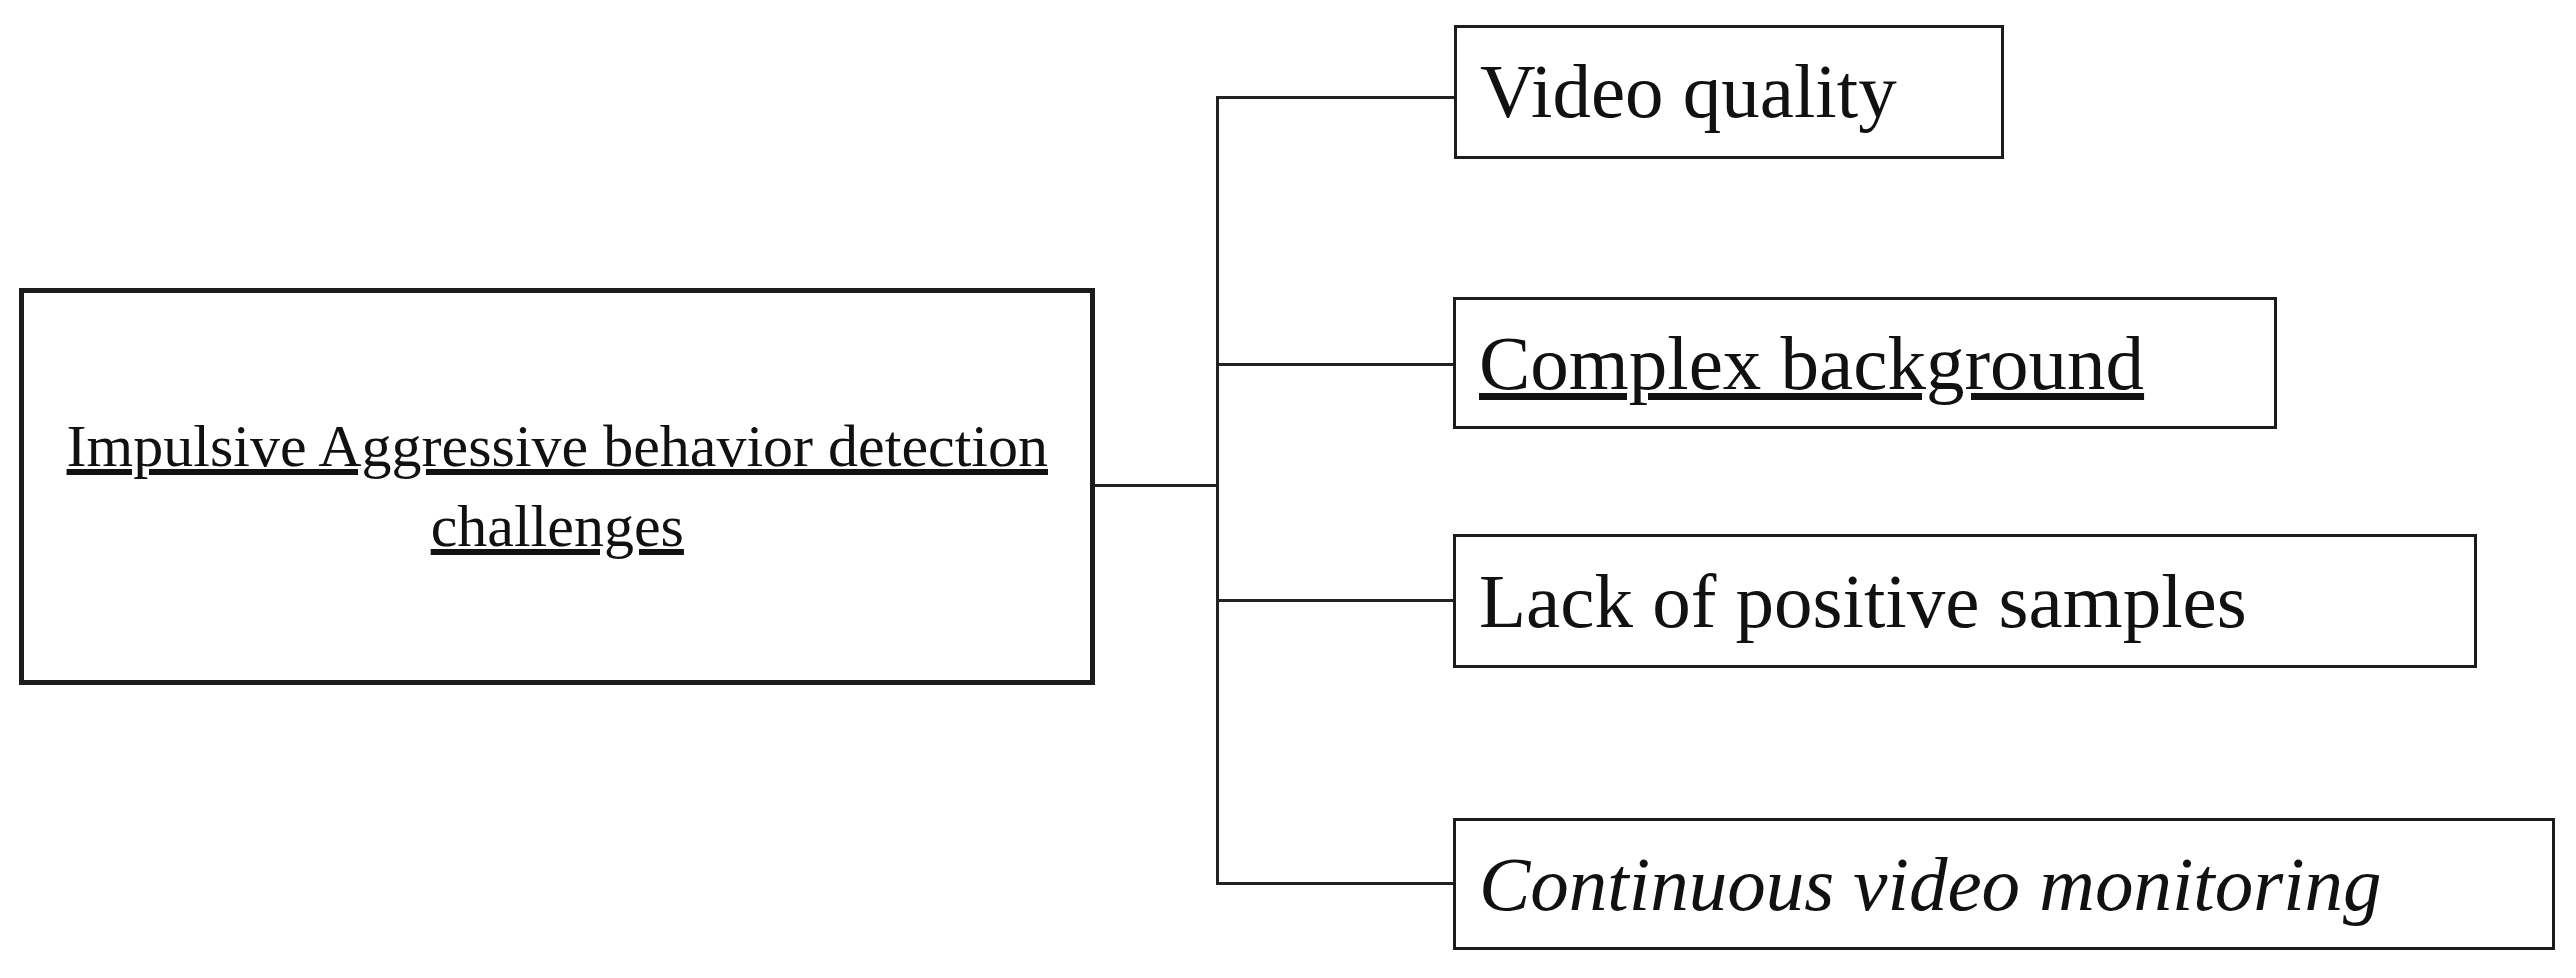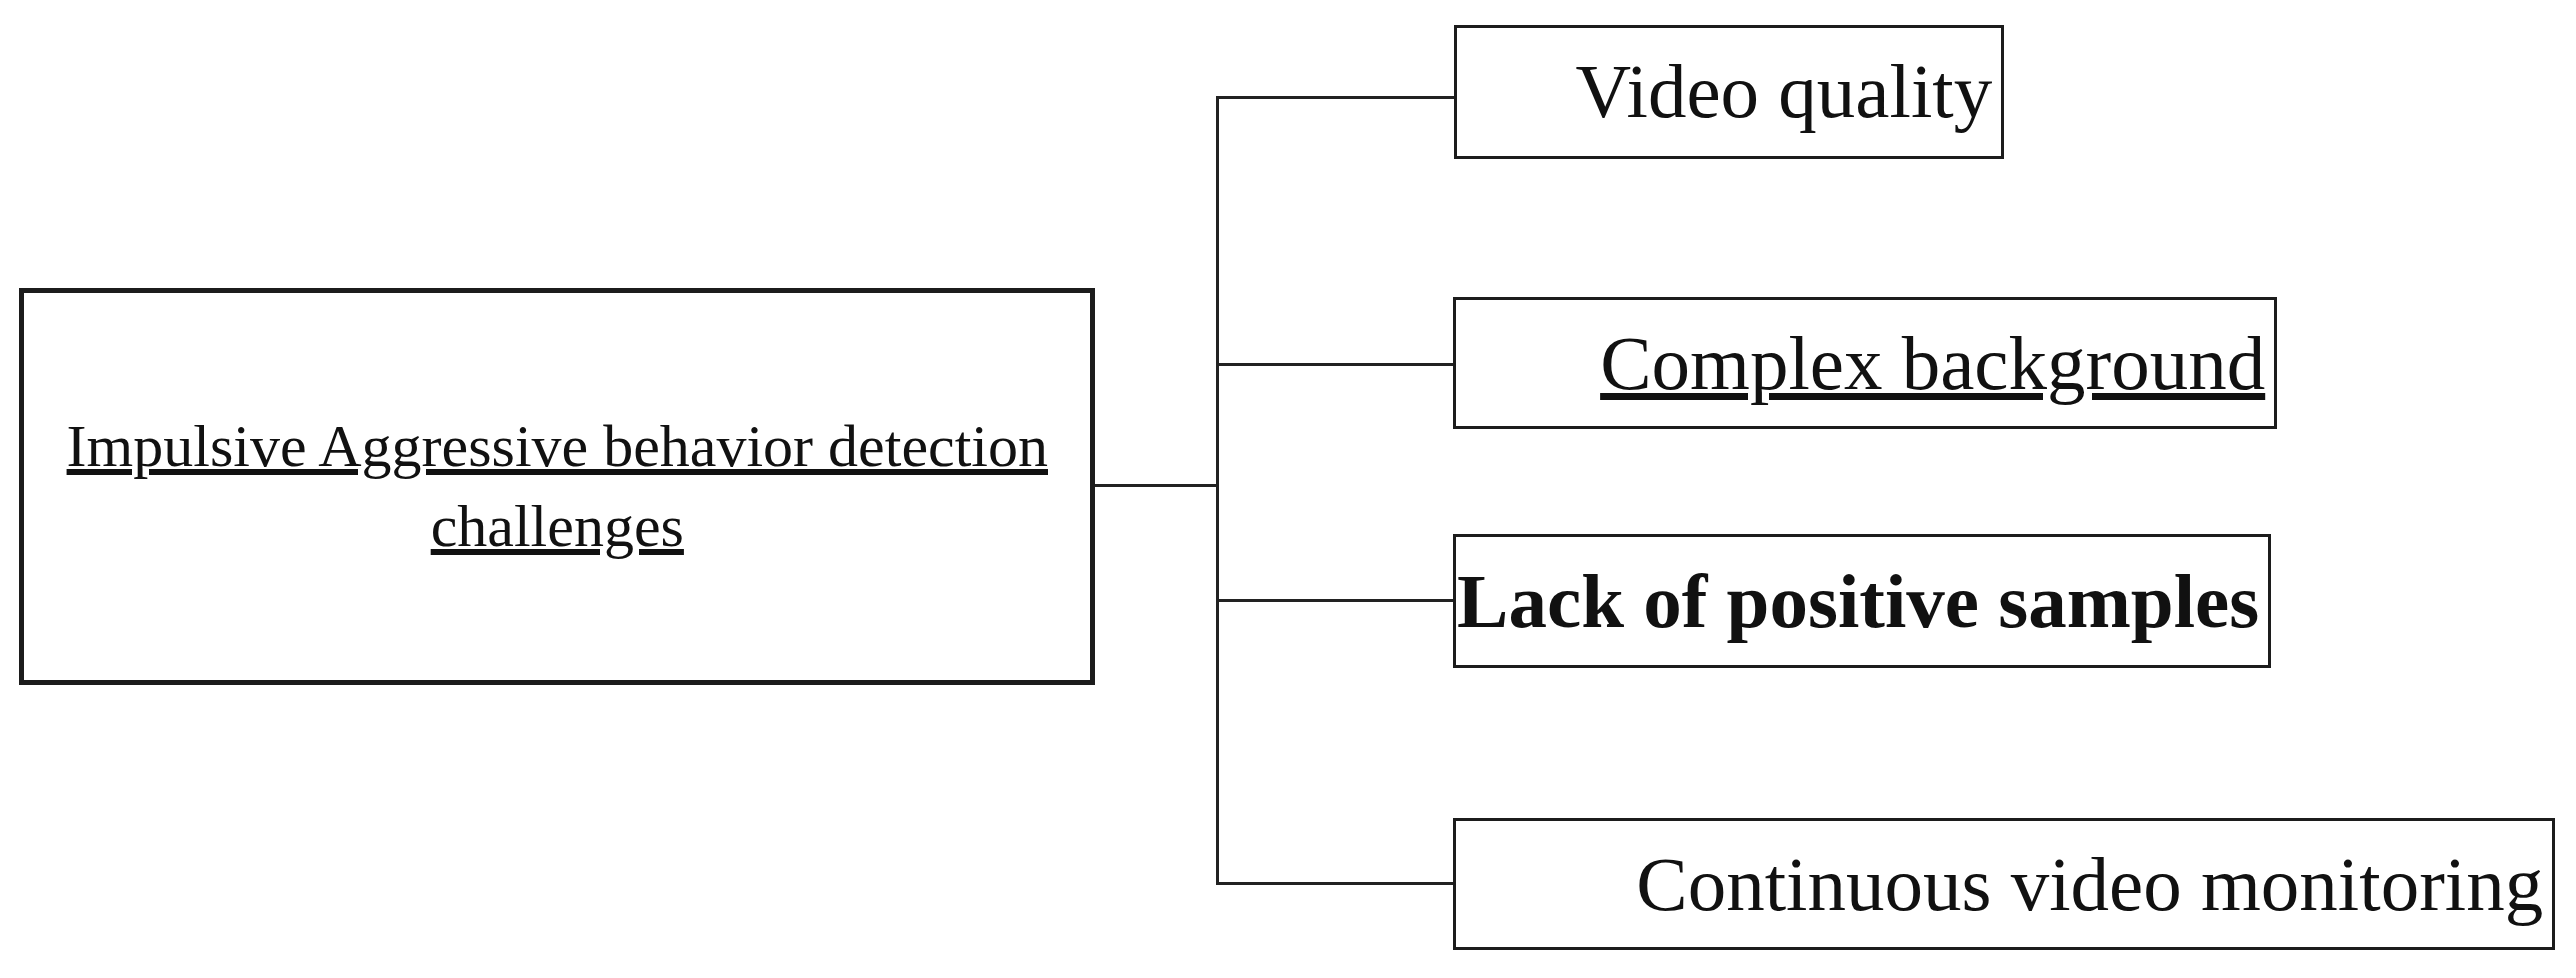--- a/index.html
+++ b/index.html
@@ -31,31 +31,31 @@
     height: 397px;
     border-width: 5.3px;
     justify-content: center;
     text-align: center;
     font-size: 60px;
     line-height: 1.32;
     padding: 0 26px;
     text-decoration: underline;
   }
   .child-node {
-    justify-content: flex-end;
+    justify-content: flex-start;
     font-size: 77px;
     line-height: 1;
     padding-left: 23px;
     padding-right: 8.8px;
     white-space: nowrap;
   }
   .child-1 { left: 1454px; top: 24.6px;  width: 550px;  height: 134px; }
   .child-2 { left: 1453px; top: 297px; width: 824px;  height: 132px; text-decoration: underline; }
-  .child-3 { left: 1453px; top: 534px; width: 818px; height: 134px; font-weight: bold; }
-  .child-4 { left: 1453px; top: 818px; width: 1102px; height: 132px; }
+  .child-3 { left: 1453px; top: 534px; width: 1024px; height: 134px; }
+  .child-4 { left: 1453px; top: 818px; width: 1102px; height: 132px; font-style: italic; }
   .line {
     position: absolute;
     background: #222222;
   }
   .line-h { height: 2.6px; }
   .line-v { width: 2.6px; }
   .root-connector { left: 1094px; top: 484px; width: 123px; }
   .trunk          { left: 1216px; top: 96px; height: 789px; }
   .branch-1 { left: 1216px; top: 96px;  width: 239px; }
   .branch-2 { left: 1216px; top: 363px;  width: 237px; }

